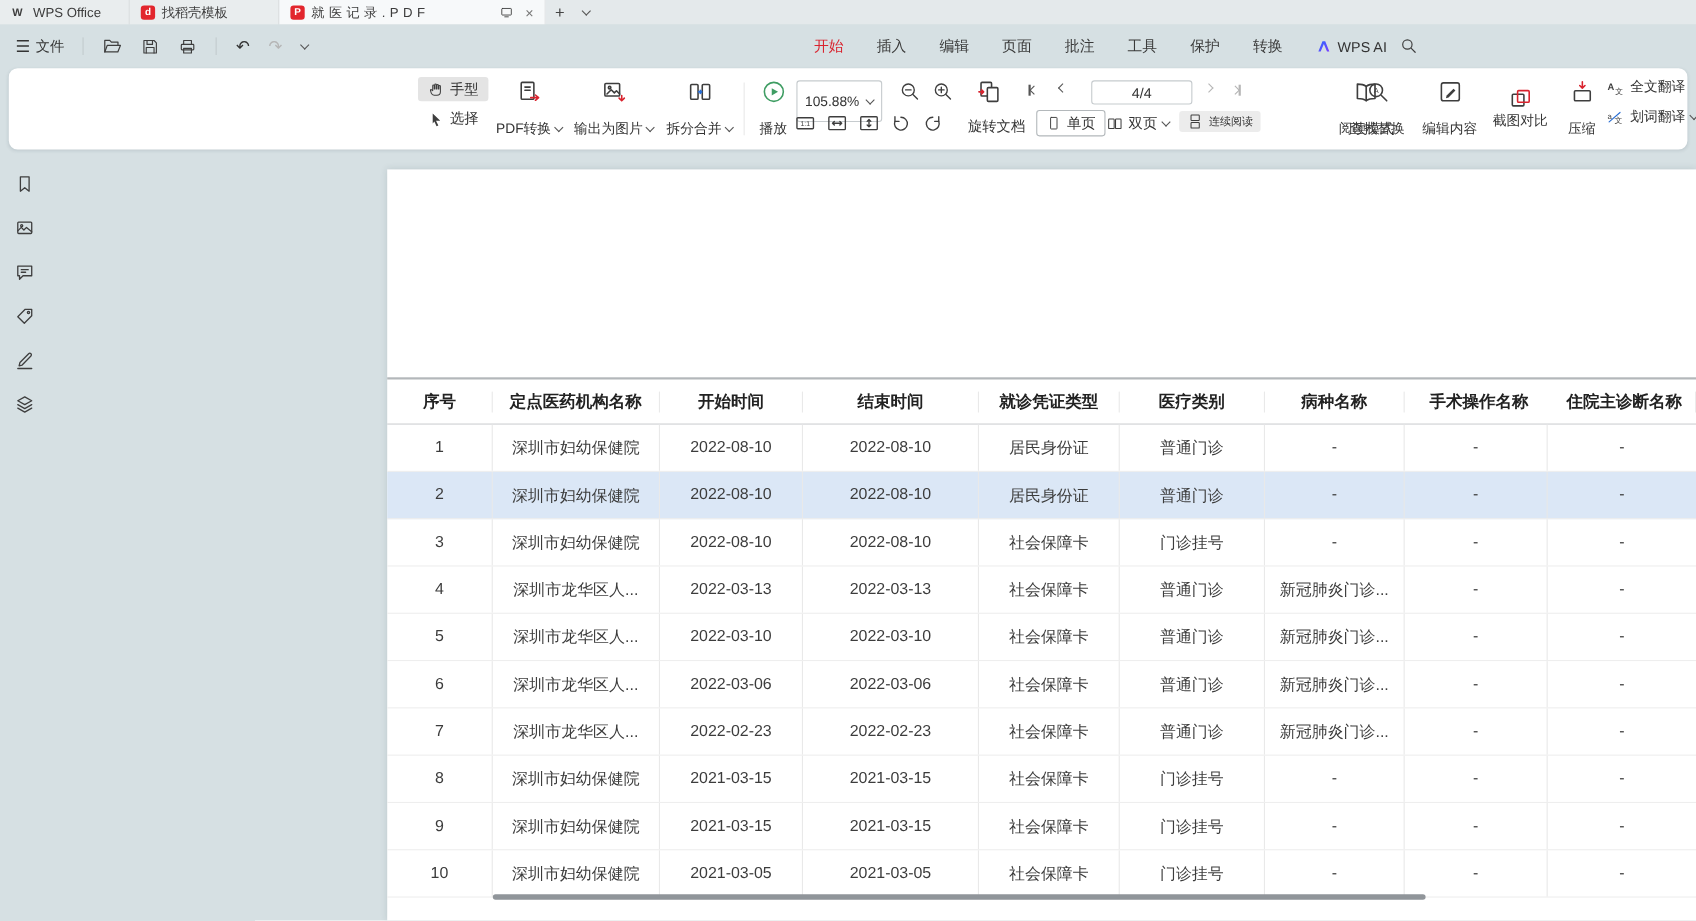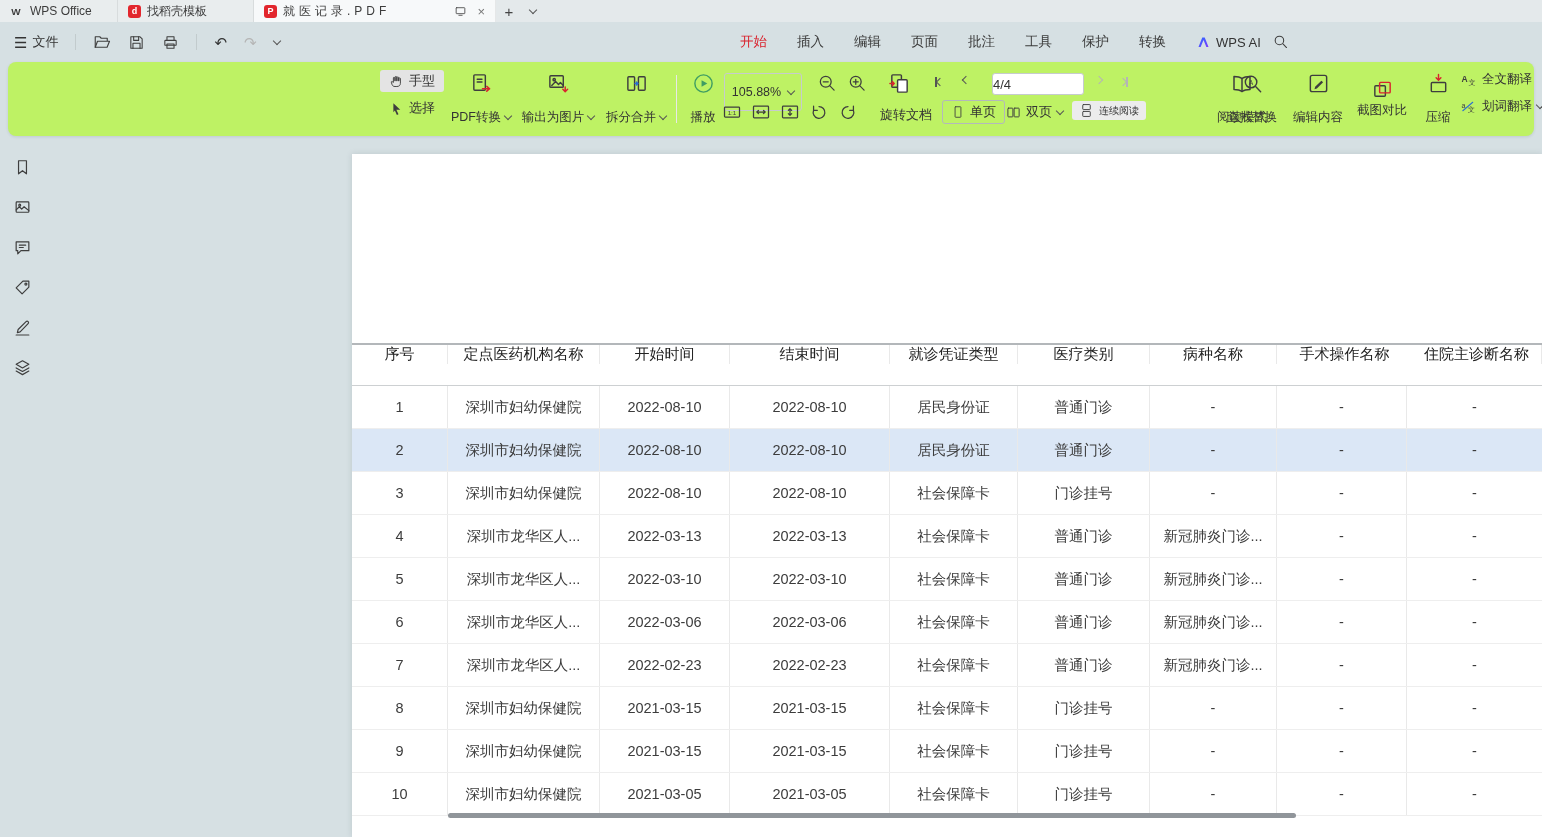--- a/index.html
+++ b/index.html
@@ -30,47 +30,47 @@
   .mb-search { position:absolute; left:1272px; top:11px; }
 
   
   .chv { display:inline-block; width:6px; height:6px; border-right:1.4px solid #555; border-bottom:1.4px solid #555; flex:none; }
   .chv.down { transform:rotate(45deg); margin-top:-3px; }
   .chv.left { transform:rotate(135deg); }
   .chv.right { transform:rotate(-45deg); }
   .navbar-bar { display:inline-block; width:1.6px; height:10px; background:#555; flex:none; }
 
   
-  .toolbar { position:absolute; top:62px; left:8px; right:8px; height:74px; background:#bef264; border-radius:8px; box-shadow:0 1px 3px rgba(40,60,70,.12); }
+  .toolbar { position:absolute; top:62px; left:8px; right:8px; height:74px; background:#ffffff; border-radius:8px; box-shadow:0 1px 3px rgba(40,60,70,.12); }
   .tg-hand { position:absolute; left:372px; top:8px; font-size:13px; }
   .chip { display:flex; align-items:center; gap:5px; padding:2px 9px; border-radius:3px; }
   .chip.on { background:#e4e4e4; }
   .vbtn { position:absolute; top:7px; height:60px; display:flex; flex-direction:column; align-items:center; justify-content:space-between; padding:3px 2px; font-size:12.5px; color:#333; }
   .vbtn .lbl { display:flex; align-items:center; gap:4px; white-space:nowrap; }
   .tsep { position:absolute; top:13px; width:1px; height:48px; background:#e8e8e8; }
   .zoomcombo { position:absolute; left:716px; top:11px; width:78px; height:38px; border:1px solid #c6cbce; border-radius:3px; display:flex; align-items:center; justify-content:center; gap:7px; font-size:12.5px; }
   .zbtn { position:absolute; top:10px; width:22px; height:22px; display:flex; align-items:center; justify-content:center; }
   .iconbtn { position:absolute; display:flex; align-items:center; justify-content:center; }
-  .pageinput { position:absolute; left:984px; top:11px; width:92px; height:22px; border:1px solid #c6cbce; border-radius:3px; display:flex; align-items:center; justify-content:flex-start; font-size:13px; color:#333; background:#fff; }
+  .pageinput { position:absolute; left:984px; top:11px; width:92px; height:22px; border:1px solid #c6cbce; border-radius:3px; display:flex; align-items:center; justify-content:center; font-size:13px; color:#333; background:#fff; }
   .zoomicons { position:absolute; left:714px; top:40px; display:flex; gap:9px; align-items:center; }
   .rowlabel { position:absolute; font-size:13px; color:#333; display:flex; align-items:center; gap:5px; white-space:nowrap; }
   .btn-single { position:absolute; left:934px; top:38px; display:flex; align-items:center; gap:5px; padding:2px 8px; border:1px solid #b3b8bb; border-radius:3px; font-size:13px; }
   .btn-double { position:absolute; left:998px; top:41px; display:flex; align-items:center; gap:5px; font-size:13px; }
   .btn-cont { position:absolute; left:1064px; top:39px; display:flex; align-items:center; gap:5px; font-size:10px; padding:2px 7px; background:#ececec; border-radius:3px; }
   .translate { position:absolute; left:1452px; top:9px; font-size:12.5px; }
   .translate .trow { display:flex; align-items:center; gap:5px; white-space:nowrap; }
   .translate .trow + .trow { margin-top:10px; }
 
   
   .sidebar { position:absolute; left:0; top:136px; width:44px; bottom:0; display:flex; flex-direction:column; align-items:center; padding-top:22px; gap:21px; }
 
   
   .page { position:absolute; left:352px; top:154px; width:1190px; height:683px; background:#fff; box-shadow:0 0 6px rgba(50,70,80,.15); }
   .doctable { position:absolute; left:0; top:189px; width:1190px; }
-  .thead { display:flex; height:43px; align-items:flex-start; font-weight:400; font-size:15px; color:#222; border-top:2px solid #b3b7ba; border-bottom:1px solid #cdd0d2; }
+  .thead { display:flex; height:43px; align-items:center; font-weight:700; font-size:15px; color:#222; border-top:2px solid #b3b7ba; border-bottom:1px solid #cdd0d2; }
   .tr { display:flex; height:43px; align-items:stretch; font-size:14.5px; color:#3c3c3c; border-bottom:1px solid #eeeeee; }
   .tr.hl { background:#dbe7f6; }
   .th,.td { display:flex; align-items:center; justify-content:center; text-align:center; border-right:1px solid #e9e9e9; overflow:hidden; white-space:nowrap; }
   .c0{width:96px;} .c1{width:152px;} .c2{width:130px;} .c3{width:160px;} .c4{width:128px;}
   .c5{width:132px;} .c6{width:127px;} .c7{width:130px;} .c8{width:135px; border-right:none;}
   .embedded-scrollbar { position:absolute; left:96px; top:659px; width:848px; height:5px; background:#90959a; border-radius:3px; }
 
   svg.ic { fill:none; stroke:#3e3e3e; stroke-width:1.5; stroke-linecap:round; stroke-linejoin:round; display:block; }
   svg.ic text { stroke:none; fill:#3e3e3e; }
 </style>

